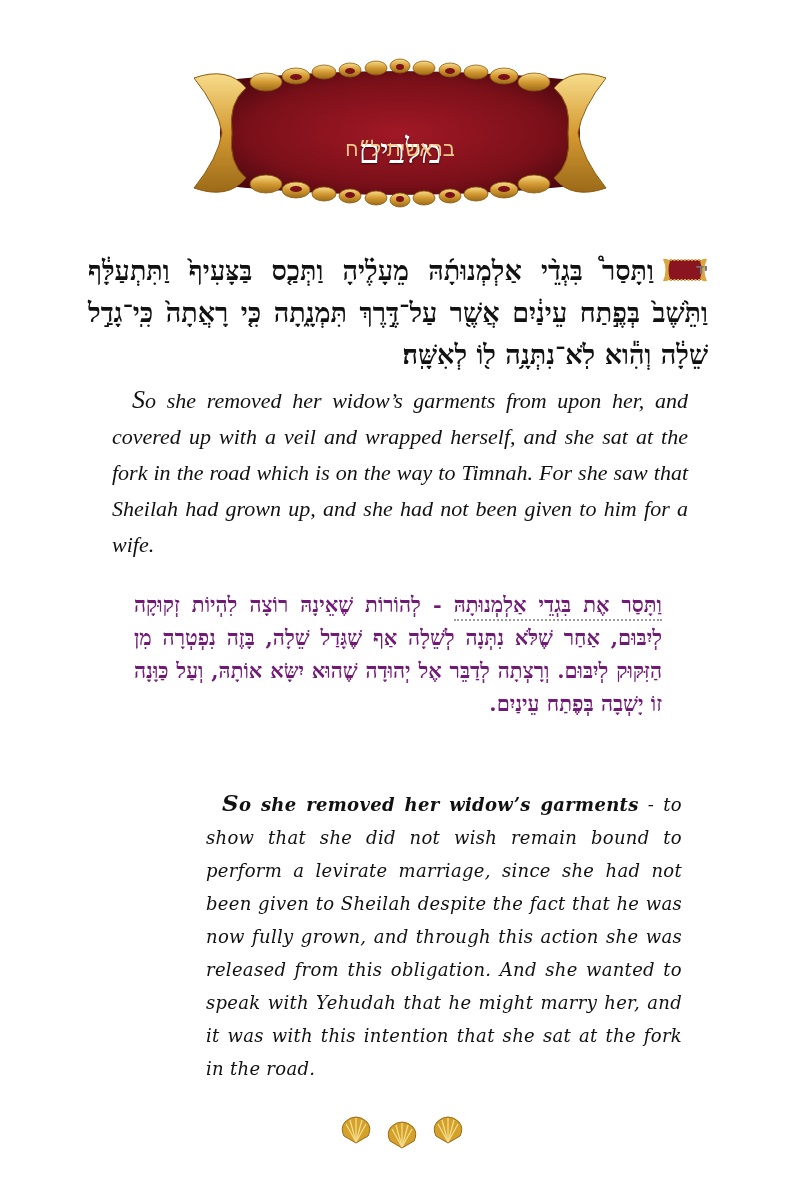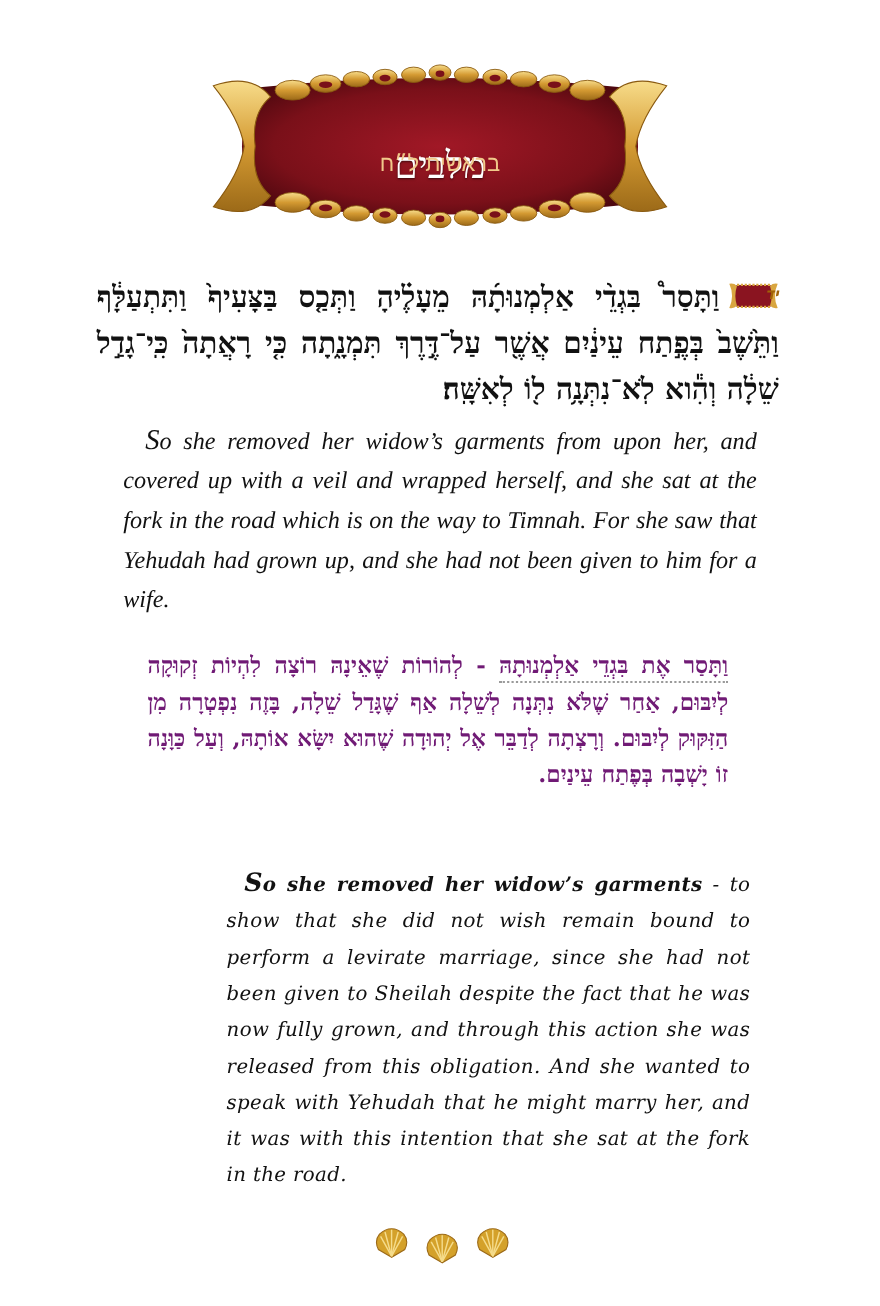--- a/index.html
+++ b/index.html
@@ -19,22 +19,22 @@
 
   
   .verse { position: absolute; left: 88px; top: 250px; width: 620px;
            direction: rtl; text-align: justify; text-align-last: right;
            font-family: "DejaVu Serif", serif; font-weight: bold;
            font-size: 27px; line-height: 42px; color: #111; }
   .verse-num { display: inline-block; width: 46px; height: 26px; margin-left: 8px;
                vertical-align: -3px; position: relative; }
   .verse-num svg { position: absolute; left: 0; top: 0; }
   .verse-num span { position: absolute; left: 0; right: 0; top: 2px; text-align: right;
-                    color: #a16207; font-size: 14px; line-height: 20px; font-weight: bold;
-                    font-family: "DejaVu Sans", sans-serif; font-style: italic; }
+                    color: #737373; font-size: 14px; line-height: 20px; font-weight: bold;
+                    font-family: "DejaVu Sans", sans-serif; }
 
   
   .translation { position: absolute; left: 112px; top: 382px; width: 576px;
                  font-family: "Liberation Serif", serif; font-style: italic;
                  font-size: 22px; line-height: 36px; text-align: justify;
                  text-indent: 20px; color: #111; }
   .translation .dropcap { font-size: 26px; }
 
   
   .commentary-he { position: absolute; left: 134px; top: 588px; width: 528px;
@@ -128,21 +128,21 @@
       <rect x="5" y="3" width="36" height="20" rx="4" fill="#8a1420"></rect>
       <path d="M1,2 Q6,13 1,24 Q5,25 8,22 Q5,13 8,4 Q5,1 1,2 Z" fill="#d9a640"></path>
       <path d="M45,2 Q40,13 45,24 Q41,25 38,22 Q41,13 38,4 Q41,1 45,2 Z" fill="#d9a640"></path>
       <line x1="8" y1="3" x2="38" y2="3" stroke="#d9a640" stroke-width="2" stroke-dasharray="2,1.5"></line>
       <line x1="8" y1="23" x2="38" y2="23" stroke="#d9a640" stroke-width="2" stroke-dasharray="2,1.5"></line>
     </svg>
     <span>יד</span>
   </span><span>וַתָּסַר֩ בִּגְדֵ֨י אַלְמְנוּתָ֜הּ מֵעָלֶ֗יהָ וַתְּכַ֤ס בַּצָּעִיף֙ וַתִּתְעַלָּ֔ף וַתֵּ֙שֶׁב֙ בְּפֶ֣תַח עֵינַ֔יִם אֲשֶׁ֖ר עַל־דֶּ֣רֶךְ תִּמְנָ֑תָה כִּ֤י רָאֲתָה֙ כִּֽי־גָדַ֣ל שֵׁלָ֔ה וְהִ֕וא לֹֽא־נִתְּנָ֥ה ל֖וֹ לְאִשָּֽׁה׃</span>
 </div>
 
-<div class="translation"><span class="dropcap">S</span><span>o she removed her widow’s garments from upon her, and covered up with a veil and wrapped herself, and she sat at the fork in the road which is on the way to Timnah. For she saw that Yehudah had grown up, and she had not been given to him for a wife.</span></div>
+<div class="translation"><span class="dropcap">S</span><span>o she removed her widow’s garments from upon her, and covered up with a veil and wrapped herself, and she sat at the fork in the road which is on the way to Timnah. For she saw that Sheilah had grown up, and she had not been given to him for a wife.</span></div>
 
 <div class="commentary-he"><span class="lemma">וַתָּסַר אֶת בִּגְדֵי אַלְמְנוּתָהּ</span><span> - לְהוֹרוֹת שֶׁאֵינָהּ רוֹצָה לִהְיוֹת זְקוּקָה לְיִבּוּם, אַחַר שֶׁלֹּא נִתְּנָה לְשֵׁלָה אַף שֶׁגָּדַל שֵׁלָה, בָּזֶה נִפְטְרָה מִן הַזִּקּוּק לְיִבּוּם. וְרָצְתָה לְדַבֵּר אֶל יְהוּדָה שֶׁהוּא יִשָּׂא אוֹתָהּ, וְעַל כַּוָּנָה זוֹ יָשְׁבָה בְּפֶתַח עֵינַיִם.</span></div>
 
 <div class="commentary-en"><span class="lemma"><span class="dropcap">S</span><span>o she removed her widow’s garments</span></span><span> - to show that she did not wish remain bound to perform a levirate marriage, since she had not been given to Sheilah despite the fact that he was now fully grown, and through this action she was released from this obligation. And she wanted to speak with Yehudah that he might marry her, and it was with this intention that she sat at the fork in the road.</span></div>
 
 <div class="footer">
   <svg class="shell" viewBox="0 0 32 28">
     <path d="M16,27 L4,20 Q0,12 5,6 Q10,1 16,1 Q22,1 27,6 Q32,12 28,20 Z" fill="#d4a12a" stroke="#9c6a18" stroke-width="1"></path>
     <g stroke="#f5dc8c" stroke-width="1.3">
       <line x1="16" y1="26" x2="6" y2="8"></line>

